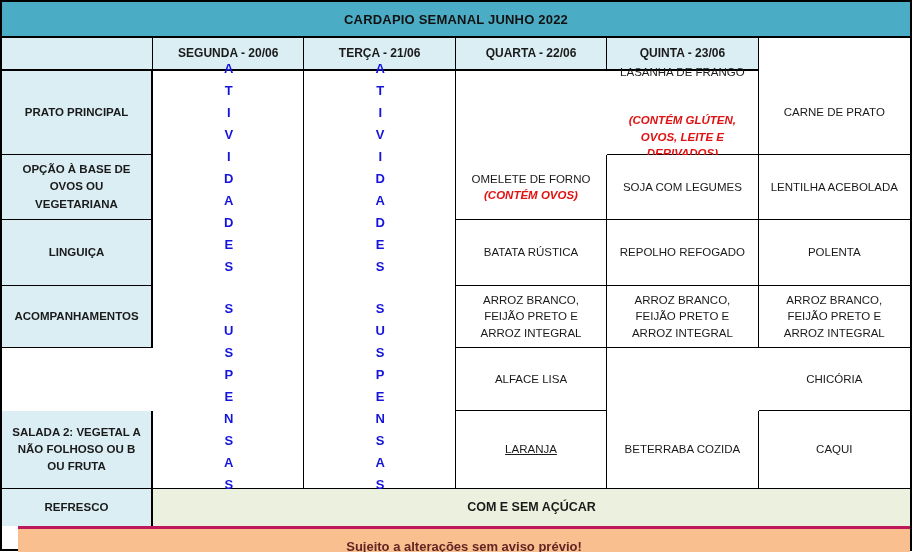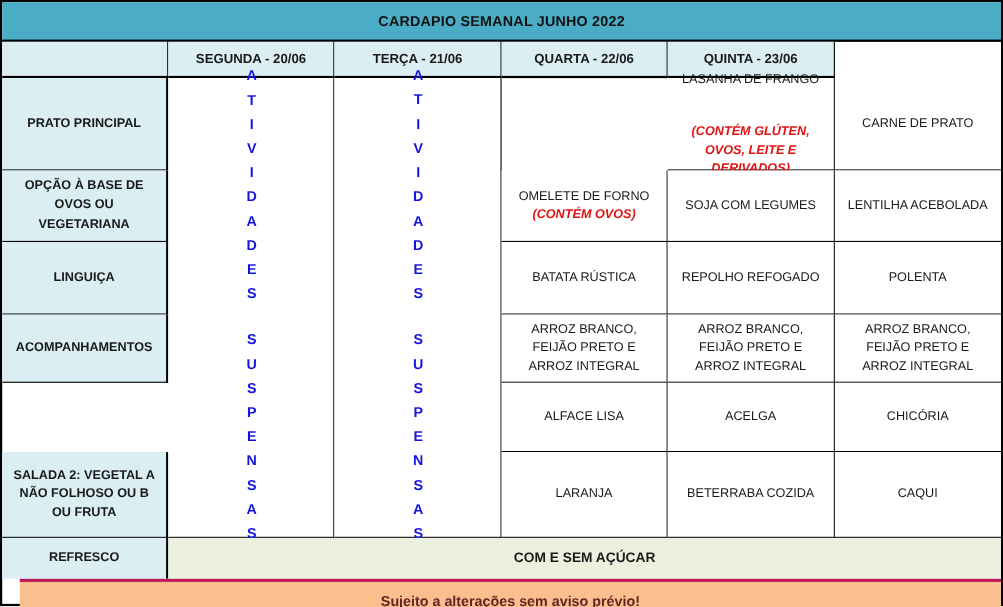--- a/index.html
+++ b/index.html
@@ -149,45 +149,41 @@
 
     </div>
     <div class="cell" style="grid-column:4; grid-row:5;">
       <span class="main">ARROZ BRANCO, FEIJÃO PRETO E ARROZ INTEGRAL</span>
 
     </div>
     <div class="cell" style="grid-column:4; grid-row:6;">
       <span class="main">ALFACE LISA</span>
 
     </div>
-    <div class="cell" style="grid-column:4; grid-row:7;">
+    <div class="cell" style="grid-column:4; grid-row:7;text-decoration:underline;">
       <span class="main">LARANJA</span>
 
     </div>
 
     <div class="cell" style="grid-column:5; grid-row:2;gap:32px;">
       <span class="main">LASANHA DE FRANGO</span>
       <span class="warn">(CONTÉM GLÚTEN, OVOS, LEITE E DERIVADOS)</span>
     </div>
     <div class="cell" style="grid-column:5; grid-row:3;">
       <span class="main">SOJA COM LEGUMES</span>
 
     </div>
     <div class="cell" style="grid-column:5; grid-row:4;">
       <span class="main">REPOLHO REFOGADO</span>
 
     </div>
     <div class="cell" style="grid-column:5; grid-row:5;">
       <span class="main">ARROZ BRANCO, FEIJÃO PRETO E ARROZ INTEGRAL</span>
 
     </div>
-    <div class="cell" style="grid-column:5; grid-row:6;">
-      <span class="main">ACELGA</span>
-
-    </div>
     <div class="cell" style="grid-column:5; grid-row:7;">
       <span class="main">BETERRABA COZIDA</span>
 
     </div>
 
     <div class="cell last-col" style="grid-column:6; grid-row:2;">
       <span class="main">CARNE DE PRATO</span>
 
     </div>
     <div class="cell last-col" style="grid-column:6; grid-row:3;">

